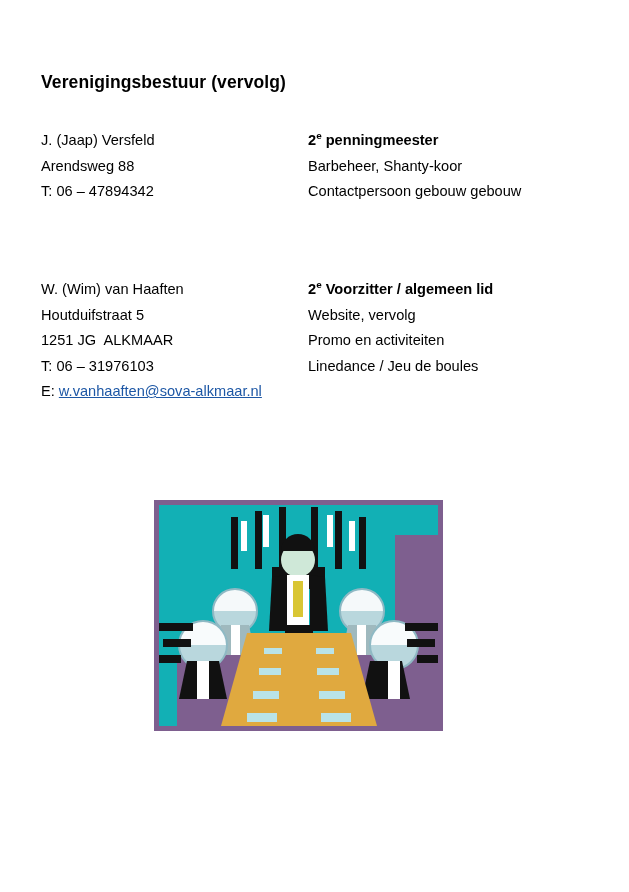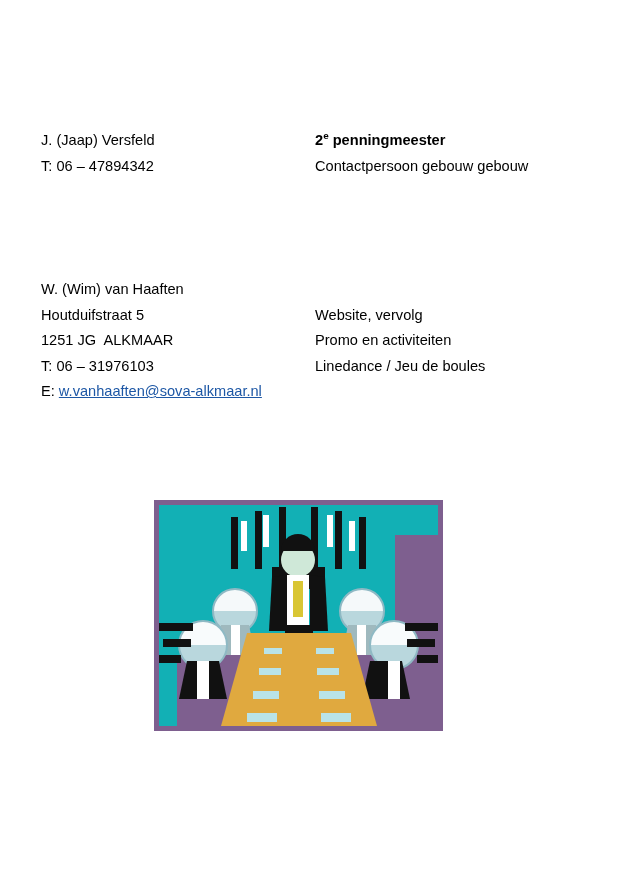--- a/index.html
+++ b/index.html
@@ -44,21 +44,20 @@
     line-height: 25.5px;
   }
   .col-left {
     width: 267px;
     flex: 0 0 267px;
     white-space: pre;
   }
   .col-right {
     flex: 1 1 auto;
     white-space: pre;
-    margin-left: 7px;
   }
   .bold {
     font-weight: bold;
   }
   .link {
     color: #1d57a5;
     text-decoration: underline;
   }
   sup {
     font-size: 0.68em;
@@ -85,35 +84,41 @@
     display: block;
     width: 100%;
     height: 100%;
   }
 </style>
 </head>
 <body>
 
 <div class="page">
 
+  <div class="title">Verenigingsbestuur (vervolg)</div>
 
   <div class="block block-1">
     <div class="row">
       <div class="col-left">J. (Jaap) Versfeld</div>
       <div class="col-right bold"><span>2</span><sup>e</sup><span> penningmeester</span></div>
     </div>
     <div class="row">
+      <div class="col-left">Arendsweg 88</div>
+      <div class="col-right">Barbeheer, Shanty-koor</div>
+    </div>
+    <div class="row">
       <div class="col-left">T: 06 – 47894342</div>
       <div class="col-right">Contactpersoon gebouw gebouw</div>
     </div>
   </div>
 
   <div class="block block-2">
     <div class="row">
       <div class="col-left">W. (Wim) van Haaften</div>
+      <div class="col-right bold"><span>2</span><sup>e</sup><span> Voorzitter / algemeen lid</span></div>
     </div>
     <div class="row">
       <div class="col-left">Houtduifstraat 5</div>
       <div class="col-right">Website, vervolg</div>
     </div>
     <div class="row">
       <div class="col-left">1251 JG  ALKMAAR</div>
       <div class="col-right">Promo en activiteiten</div>
     </div>
     <div class="row">

